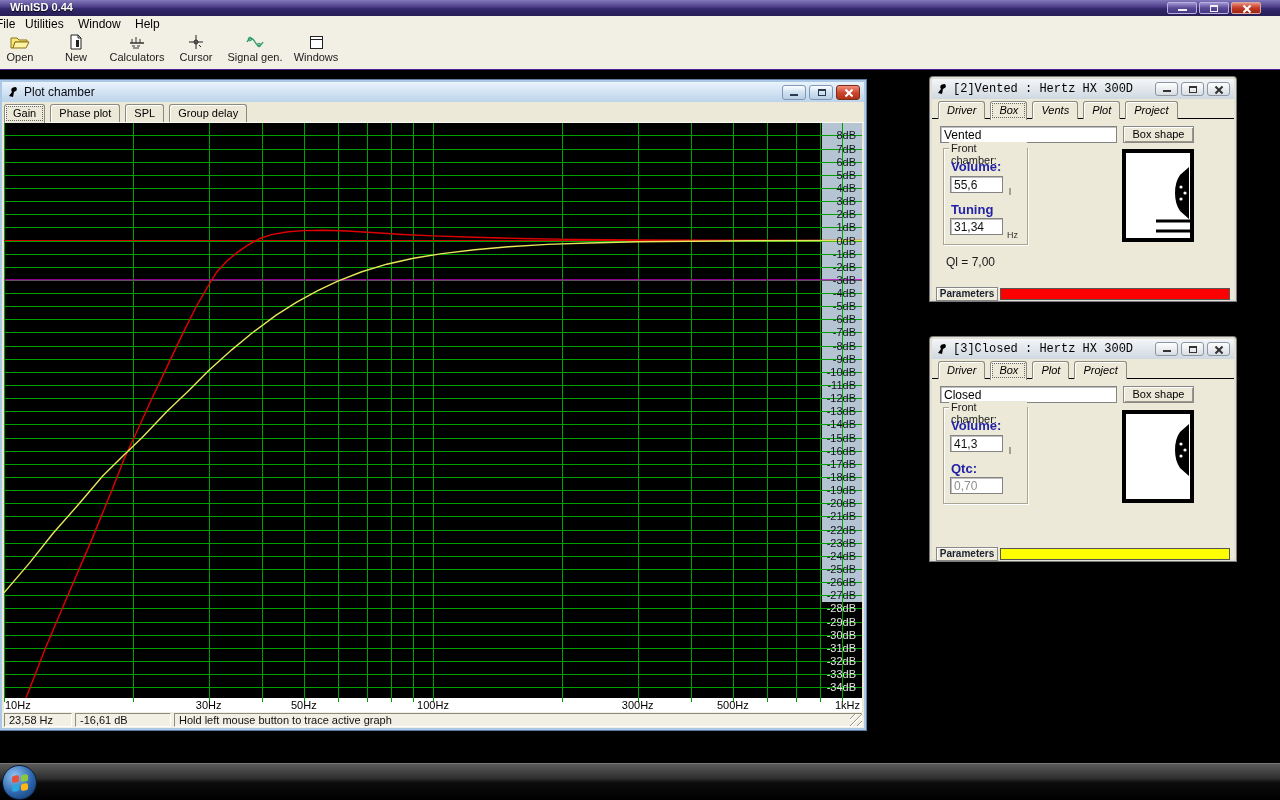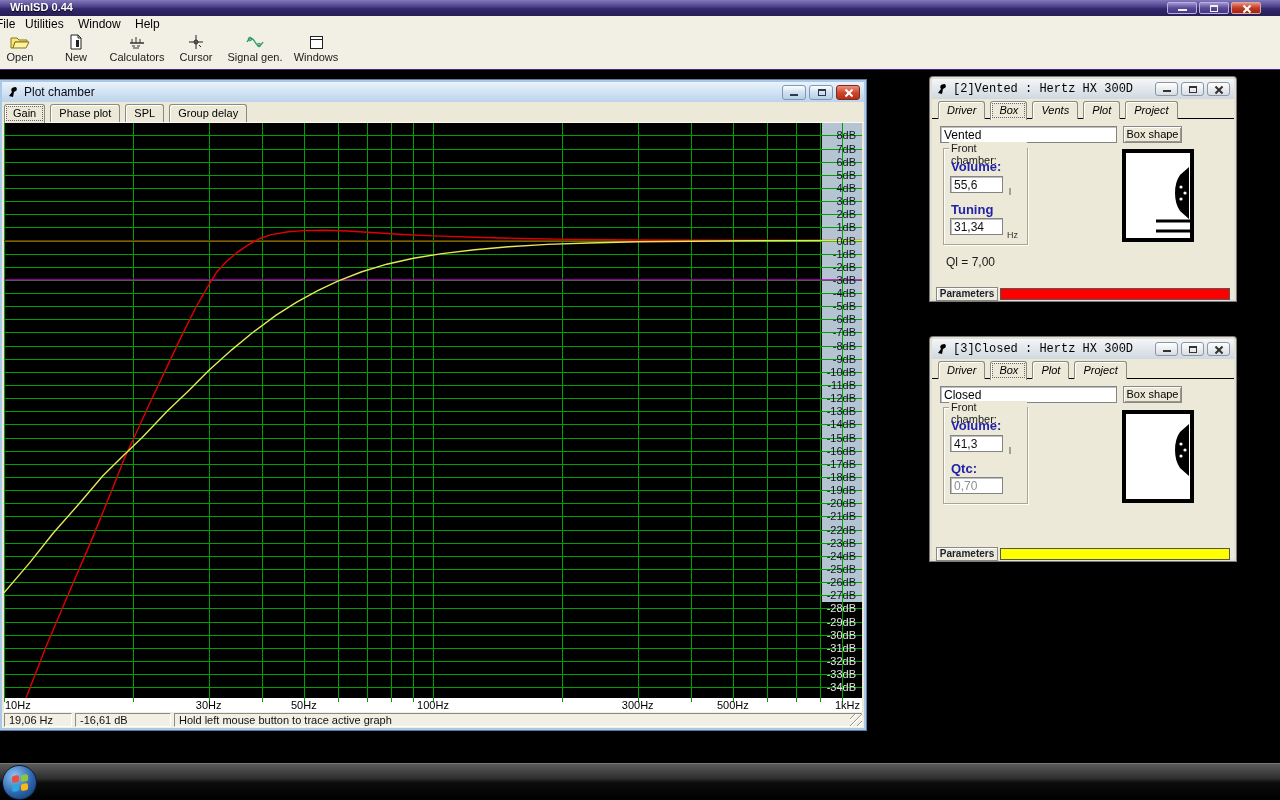--- a/index.html
+++ b/index.html
@@ -62,21 +62,21 @@
   .cw-btns { margin-left:auto; display:flex; gap:3px; }
   .cwb { width:23px; height:14px; border-radius:3px; border:1px solid #8b97a5; position:relative;
     background:linear-gradient(#fefefe,#d9dde2); }
   .cwb .glyph-min { left:7px; top:7px; width:8px; background:#333; }
   .cwb .glyph-max { left:7px; top:3px; border-color:#333; }
   .cwb .x-glyph { left:6px; top:2px; }
   .cw-tabs { height:20px; padding:2px 0 0 6px; border-bottom:1px solid #000000;font-style:italic; }
   .cw-body { position:absolute; left:0; top:40px; right:0; bottom:0; }
   .combo { position:absolute; left:8px; top:7px; width:177px; height:17px; background:#fff; font-size:12px;
     border:1px solid #848484; box-shadow:inset 1px 1px 0 rgba(0,0,0,.25); padding:0 3px; font-family:"Liberation Sans",sans-serif; }
-  .btn { position:absolute; left:191px; top:7px; width:59px; height:17px; background:#ece9d8; font-size:11px; color:#000;
+  .btn { position:absolute; left:191px; top:7px; width:71px; height:17px; background:#ece9d8; font-size:11px; color:#000;
     border:1px solid #888; box-shadow:inset 1px 1px 0 #fff, inset -1px -1px 0 #9a9688; text-align:center; line-height:15px; }
   .groupbox { position:absolute; left:11px; top:29px; width:85px; height:97px;
     border:1px solid #aaa694; box-shadow:inset 1px 1px 0 #fff, 1px 1px 0 #fff; }
   .legend { position:absolute; left:5px; top:-7px; background:#ece9d8; padding:0 2px; font-size:11px; color:#1a1a1a; }
   .blue-label { position:absolute; font-size:13px; color:#2222a8;font-weight:bold; }
   .field { position:absolute; left:6px; width:53px; height:17px; background:#fff; font-size:12px; color:#111;
     border:1px solid #848484; box-shadow:inset 1px 1px 0 rgba(0,0,0,.25); padding:0 3px; font-family:"Liberation Sans",sans-serif; }
   .field:disabled { color:#8f8f8f; background:#fff; -webkit-text-fill-color:#8f8f8f; }
   .unit { position:absolute; font-size:9px; color:#333; }
   .ql-text { position:absolute; left:14px; top:136px; font-size:12px; color:#1a1a1a; }
@@ -362,21 +362,21 @@
           <text x="1" y="586" text-anchor="start">10Hz</text>
           <text x="204.68501827473517" y="586" text-anchor="middle">30Hz</text>
           <text x="299.85813186015207" y="586" text-anchor="middle">50Hz</text>
           <text x="429" y="586" text-anchor="middle">100Hz</text>
           <text x="633.6850182747352" y="586" text-anchor="middle">300Hz</text>
           <text x="728.8581318601521" y="586" text-anchor="middle">500Hz</text>
           <text x="856" y="586" text-anchor="end">1kHz</text>
         </g>
       </svg>
     <div class="pw-status">
-      <div class="sp sp1">19,06 Hz</div>
+      <div class="sp sp1">23,58 Hz</div>
       <div class="sp sp2">-16,61 dB</div>
       <div class="sp sp3">Hold left mouse button to trace active graph</div>
       <div class="grip"></div>
     </div>
   </div>
 
   <div class="child-win" id="vented-window">
     <div class="cw-title">
       <svg width="12" height="12">
           <path d="M2 10 L5 6 Q3 3 6 1.5 L8.5 1 Q10.5 2 9.5 4.5 L7 6 L6 11 Z" fill="#000"></path>

